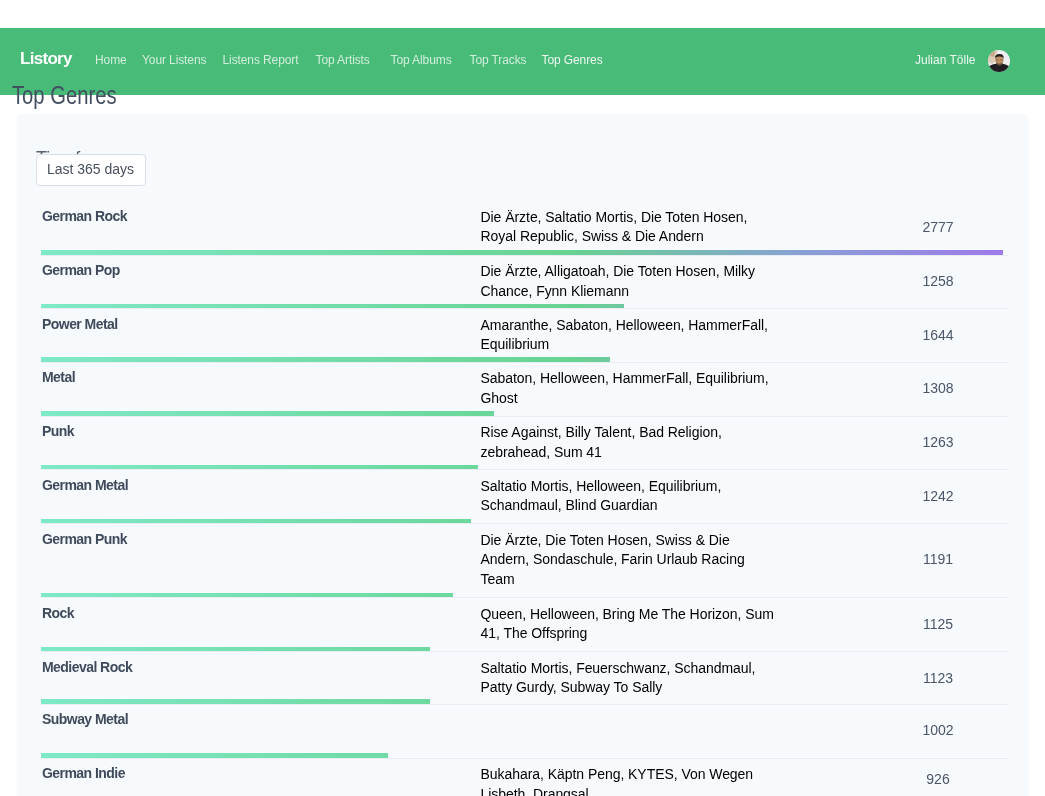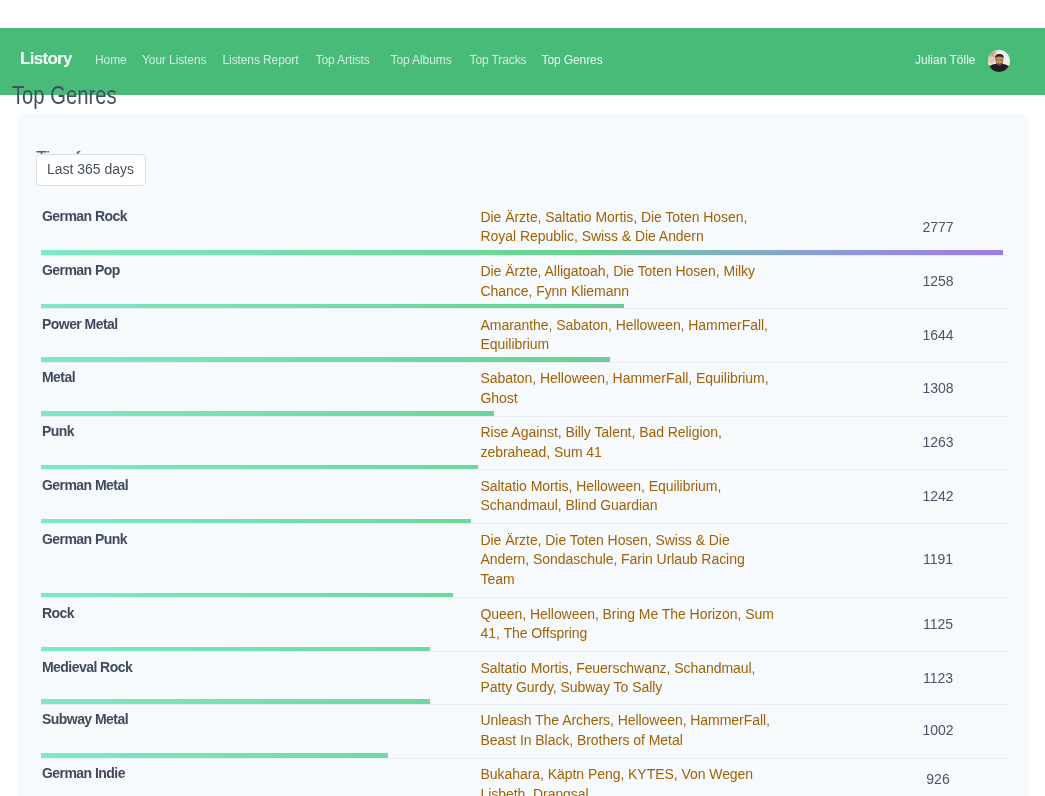--- a/index.html
+++ b/index.html
@@ -22,21 +22,21 @@
 .tflabel { position:absolute; left:18px; top:10px; font-size:18px; color:#57616e; line-height:12px;margin-top:28px; }
 .tfbtn { position:absolute; left:17.5px; top:40px; width:110px; height:32px; background:#fff;
   border:1px solid #d9dee6; border-radius:4px; font-size:14px; color:#47505e;
   text-align:center; line-height:28.5px; }
 
 .rows { position:absolute; left:22.5px; top:87px; width:968px; }
 .row { position:relative; border-bottom:1px solid #e9edf3; }
 .rt { position:absolute; left:1.5px; top:5.5px; font-size:14px; font-weight:bold;
   color:#3f4b5c; letter-spacing:-0.55px; line-height:19.5px; }
 .ra { position:absolute; left:440px; top:6.5px; width:330px; font-size:14px;
-  color:#a16207; line-height:19.5px; letter-spacing:-0.05px; }
+  color:#000000; line-height:19.5px; letter-spacing:-0.05px; }
 .rn { position:absolute; left:817.5px; top:6.2px; width:160px; text-align:center;
   font-size:14px; color:#4a5568; display:flex; align-items:center; justify-content:center; }
 .bar { position:absolute; left:0; bottom:0; height:4.5px;
   background-image:linear-gradient(90deg, #7ee9c6 0%, #68d391 55%, #8a9ed6 80%, #9f7aea 100%);
   background-size:962px 100%; background-repeat:no-repeat; }
 </style>
 </head>
 <body>
 <div class="nav">
   <div class="logo">Listory</div>
@@ -118,21 +118,20 @@
       <div class="bar" style="width:389.7px"></div>
     </div>
     <div class="row" style="height:52.5px">
       <div class="rt">Medieval Rock</div>
       <div class="ra">Saltatio Mortis, Feuerschwanz, Schandmaul,<br>Patty Gurdy, Subway To Sally</div>
       <div class="rn" style="height:39px">1123</div>
       <div class="bar" style="width:389px"></div>
     </div>
     <div class="row" style="height:54px">
       <div class="rt">Subway Metal</div>
-      <div class="ra">Unleash The Archers, Helloween, HammerFall,<br>Beast In Black, Brothers of Metal</div>
       <div class="rn" style="height:39px">1002</div>
       <div class="bar" style="width:347.1px"></div>
     </div>
     <div class="row" style="height:54px">
       <div class="rt">German Indie</div>
       <div class="ra">Bukahara, Käptn Peng, KYTES, Von Wegen<br>Lisbeth, Drangsal</div>
       <div class="rn" style="height:39px; top:0.8px">926</div>
 
     </div>
   </div>

